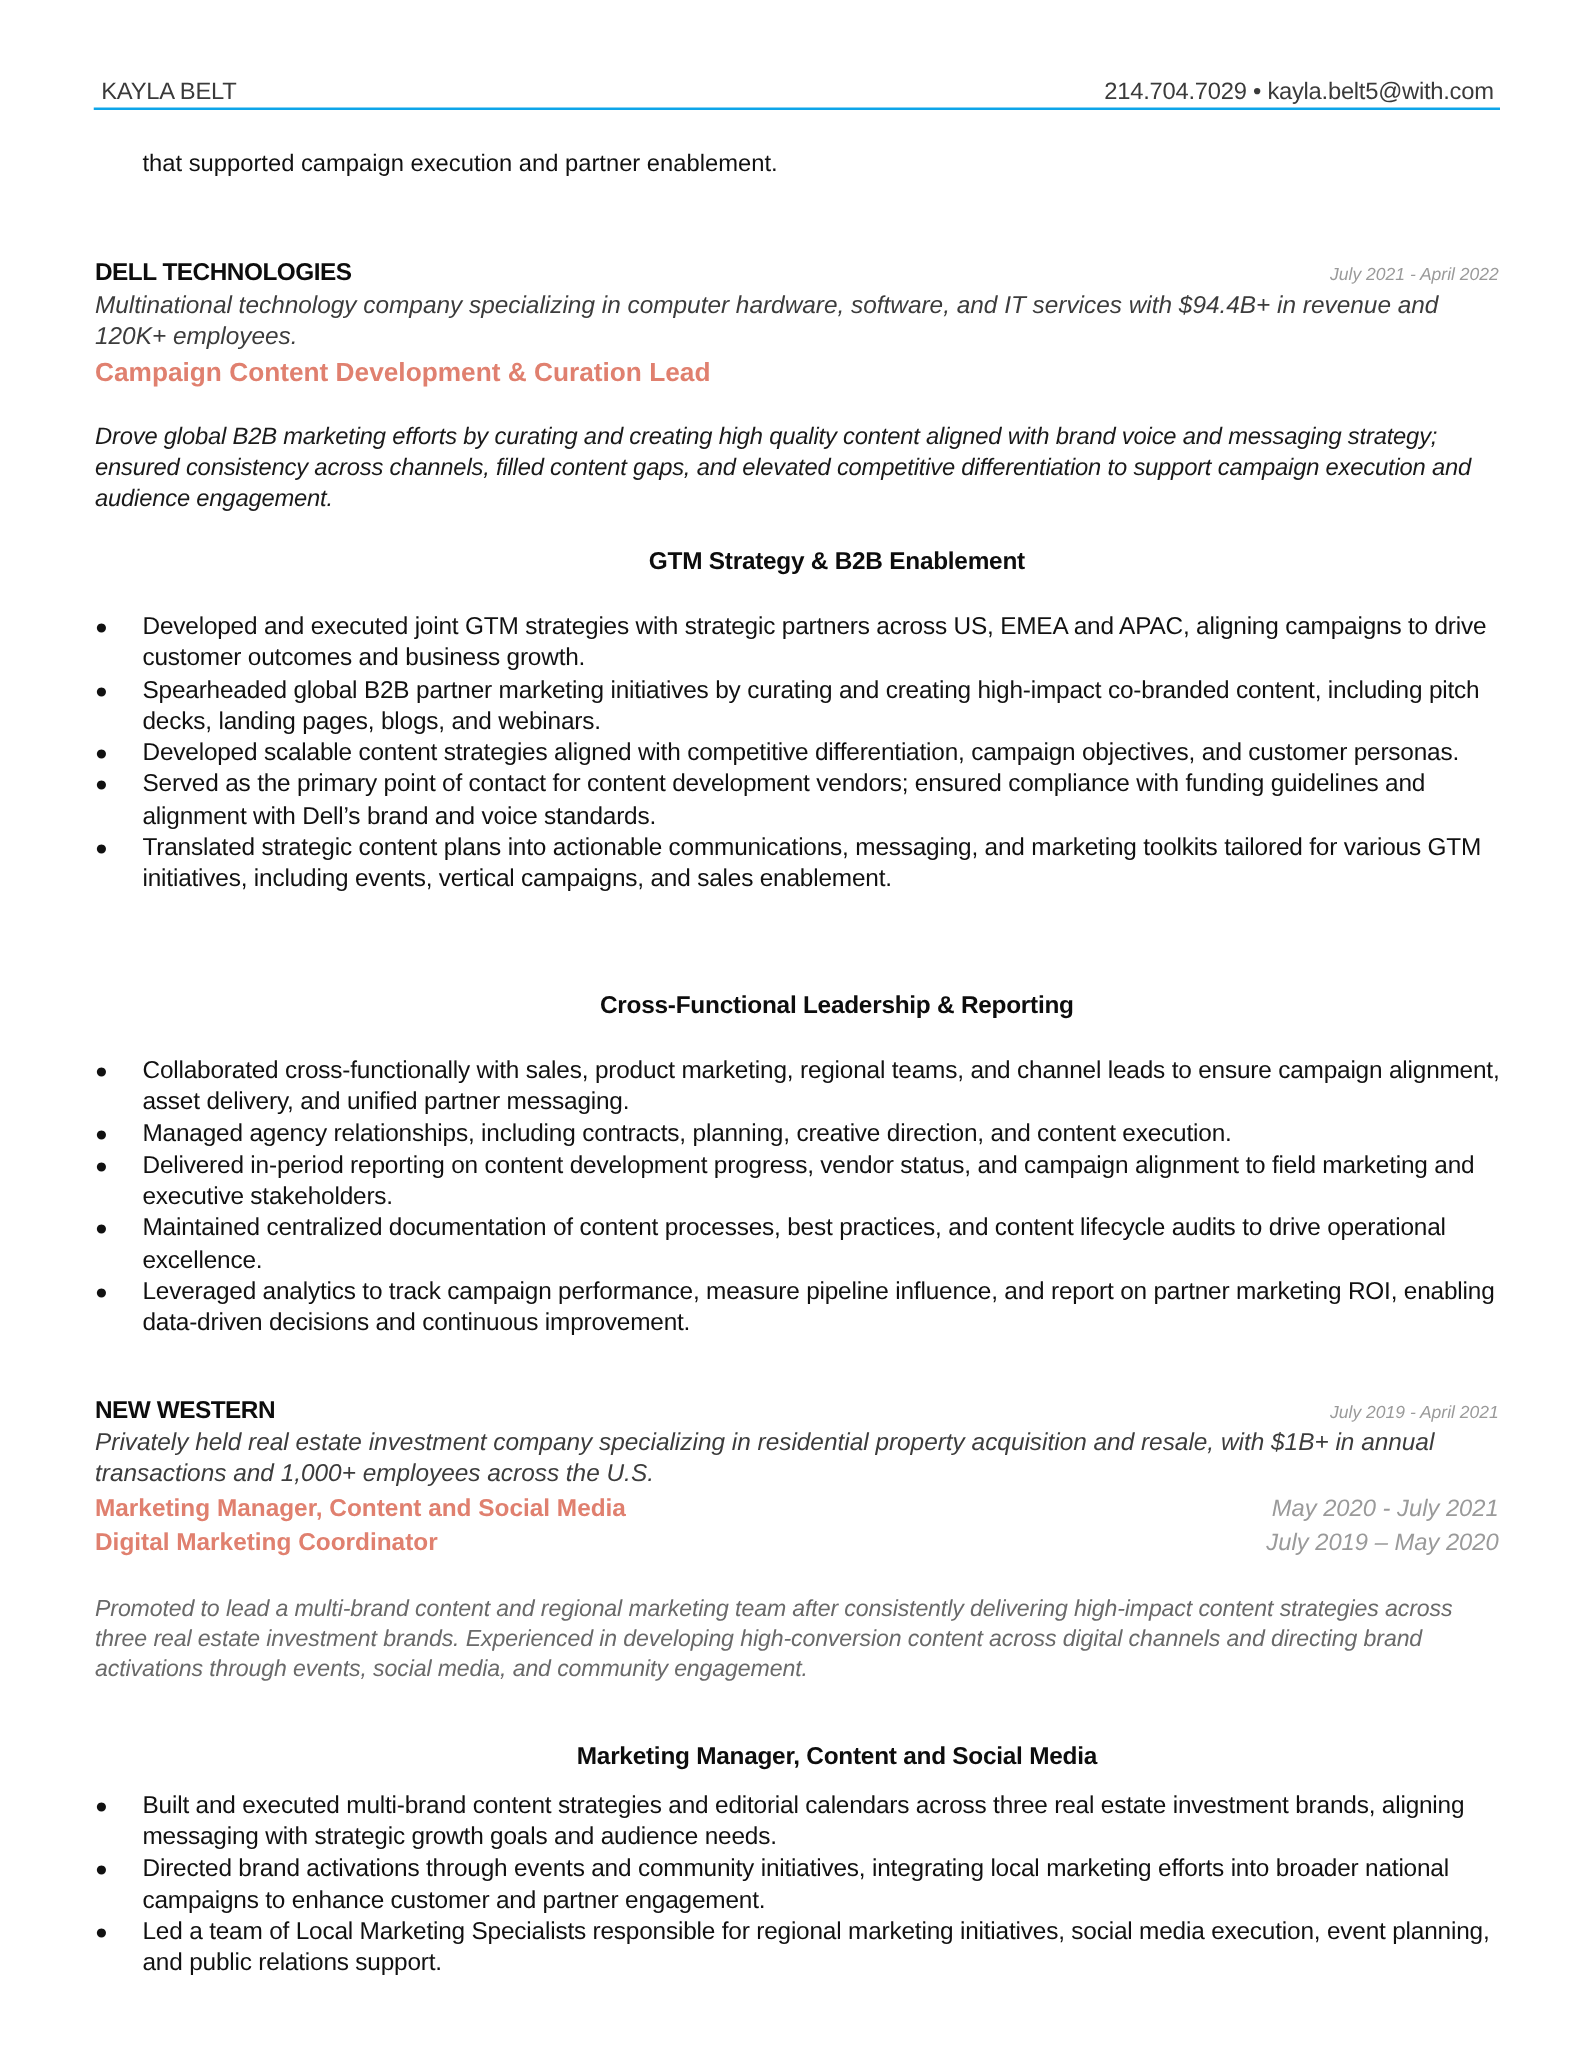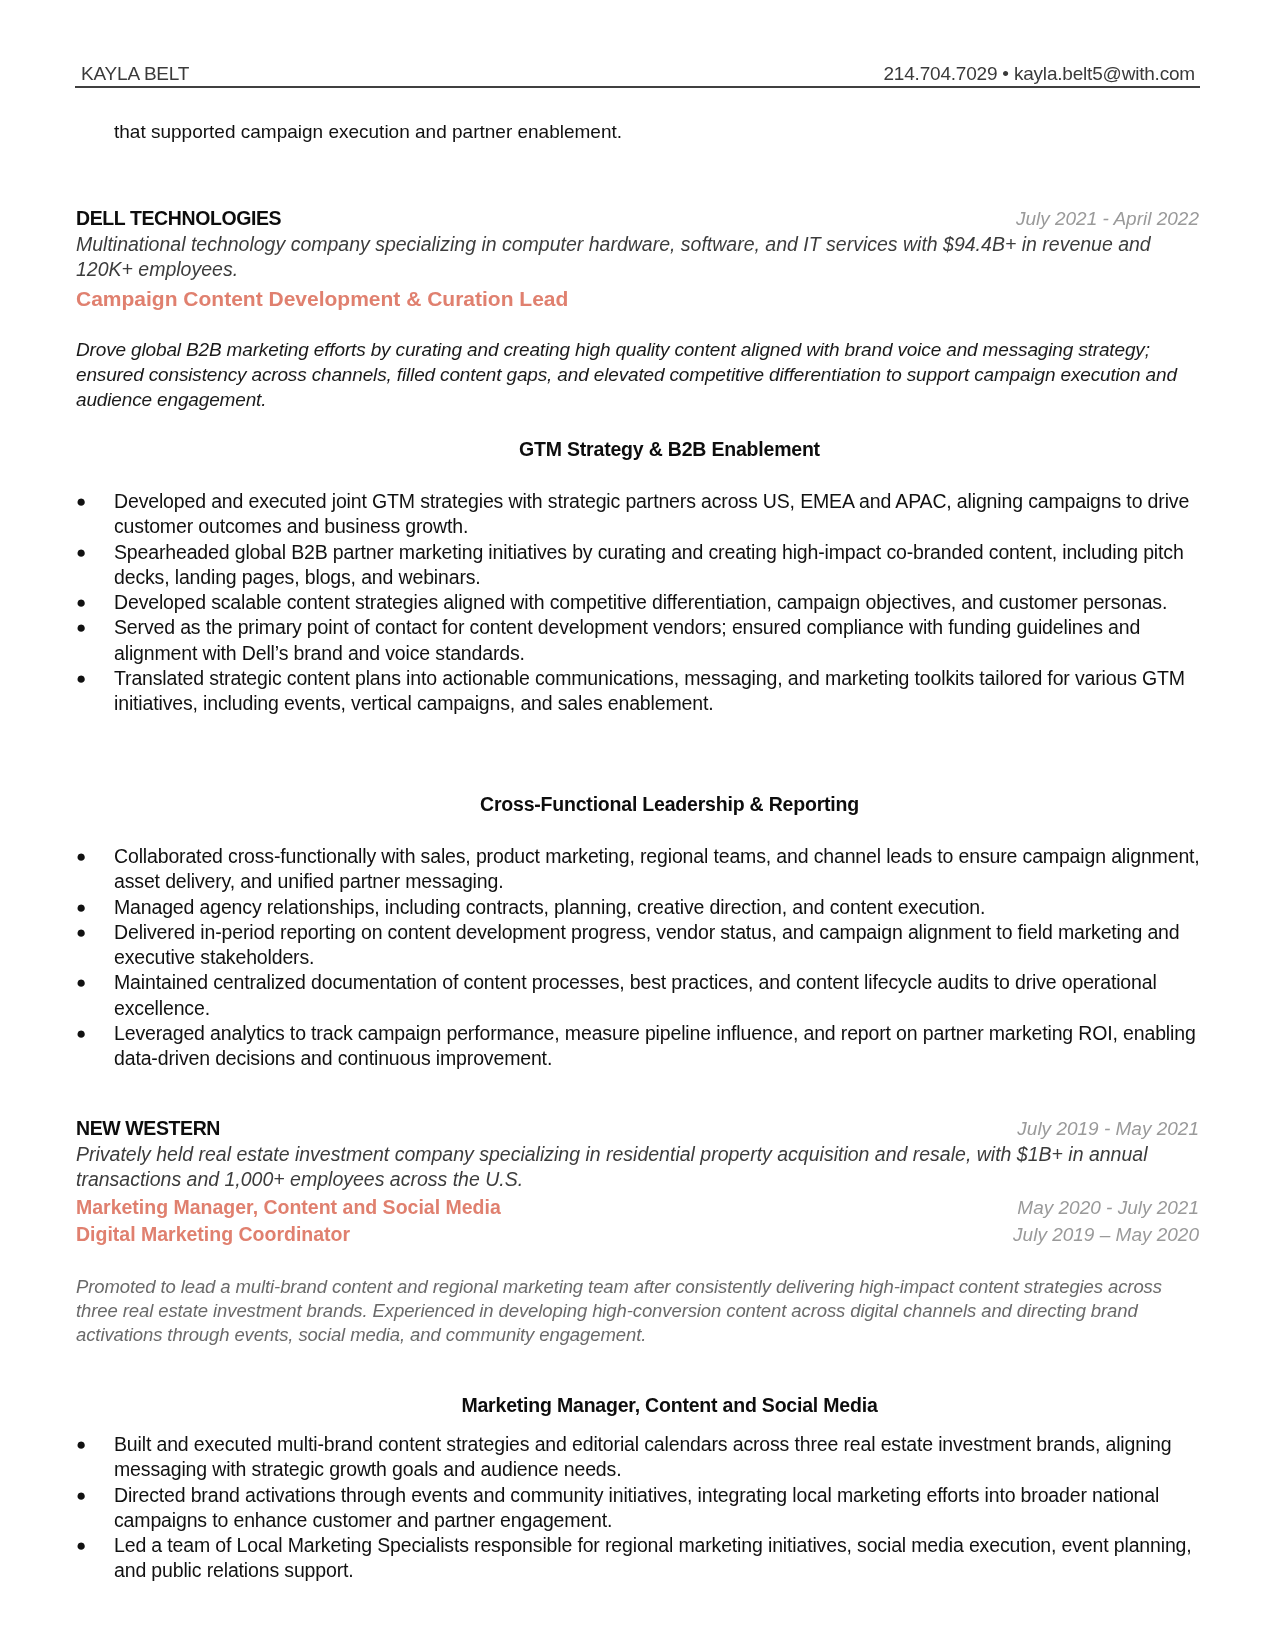--- a/index.html
+++ b/index.html
@@ -1,32 +1,32 @@
 <!DOCTYPE html>
 <html><head>
 <meta charset="utf-8">
 <style>
   html, body { margin:0; padding:0; background:#ffffff; }
   body { width:1275px; height:1650px; position:relative; overflow:hidden;
          font-family:"Liberation Sans", sans-serif; color:#111; }
   .page { position:absolute; left:0; top:0; width:1275px; height:1650px; }
 
   .hdr { position:absolute; left:75px; right:75px; top:60px; height:26px;
-         border-bottom:2px solid #404040; display:flex; justify-content:space-between;
+         border-bottom:2px solid #0ea5e9; display:flex; justify-content:space-between;
          align-items:flex-end; font-size:19px; color:#3a3a3a; letter-spacing:-0.2px; }
   .hdr .name { padding-left:6px; padding-bottom:1px; }
   .hdr .contact { padding-right:5px; padding-bottom:1px; }
 
   .abs { position:absolute; }
   .cont { left:114px; top:121px; font-size:19px; color:#111; }
 
   .company-row { position:absolute; left:76px; right:76px; display:flex;
                  justify-content:space-between; align-items:baseline; }
   .company { font-weight:bold; font-size:19.5px; letter-spacing:-0.4px; color:#0d0d0d; }
-  .dates { font-style:italic; font-size:19px; color:#9a9a9a; }
+  .dates { font-style:italic; font-size:14px; color:#9a9a9a; }
 
   .desc { position:absolute; left:76px; width:1130px; font-style:italic; font-size:19.5px;
           line-height:25px; color:#3c3c3c; }
   .role { position:absolute; left:76px; font-weight:bold; font-size:21px; color:#e0806f; }
   .role-row { position:absolute; left:76px; right:76px; display:flex; justify-content:space-between;
               align-items:baseline; }
   .role-row .rt { font-weight:bold; font-size:19.5px; color:#e0806f; }
   .role-row .rd { font-style:italic; font-size:19px; color:#9a9a9a; }
 
   .summary { position:absolute; left:76px; width:1130px; font-style:italic; font-size:19px;
@@ -78,21 +78,21 @@
   <ul class="bullets" style="top:844px;">
     <li><span class="dot">●</span><span>Collaborated cross-functionally with sales, product marketing, regional teams, and channel leads to ensure campaign alignment, asset delivery, and unified partner messaging.</span></li>
     <li><span class="dot">●</span><span>Managed agency relationships, including contracts, planning, creative direction, and content execution.</span></li>
     <li><span class="dot">●</span><span>Delivered in-period reporting on content development progress, vendor status, and campaign alignment to field marketing and executive stakeholders.</span></li>
     <li><span class="dot">●</span><span>Maintained centralized documentation of content processes, best practices, and content lifecycle audits to drive operational excellence.</span></li>
     <li><span class="dot">●</span><span>Leveraged analytics to track campaign performance, measure pipeline influence, and report on partner marketing ROI, enabling data-driven decisions and continuous improvement.</span></li>
   </ul>
 
   <div class="company-row" style="top:1117px;">
     <span class="company">NEW WESTERN</span>
-    <span class="dates">July 2019 - May 2021</span>
+    <span class="dates">July 2019 - April 2021</span>
   </div>
   <div class="desc" style="top:1142px;">Privately held real estate investment company specializing in residential property acquisition and resale, with $1B+ in annual transactions and 1,000+ employees across the U.S.</div>
 
   <div class="role-row" style="top:1196px;">
     <span class="rt">Marketing Manager, Content and Social Media</span>
     <span class="rd">May 2020 - July 2021</span>
   </div>
   <div class="role-row" style="top:1223px;">
     <span class="rt">Digital Marketing Coordinator</span>
     <span class="rd">July 2019 – May 2020</span>

